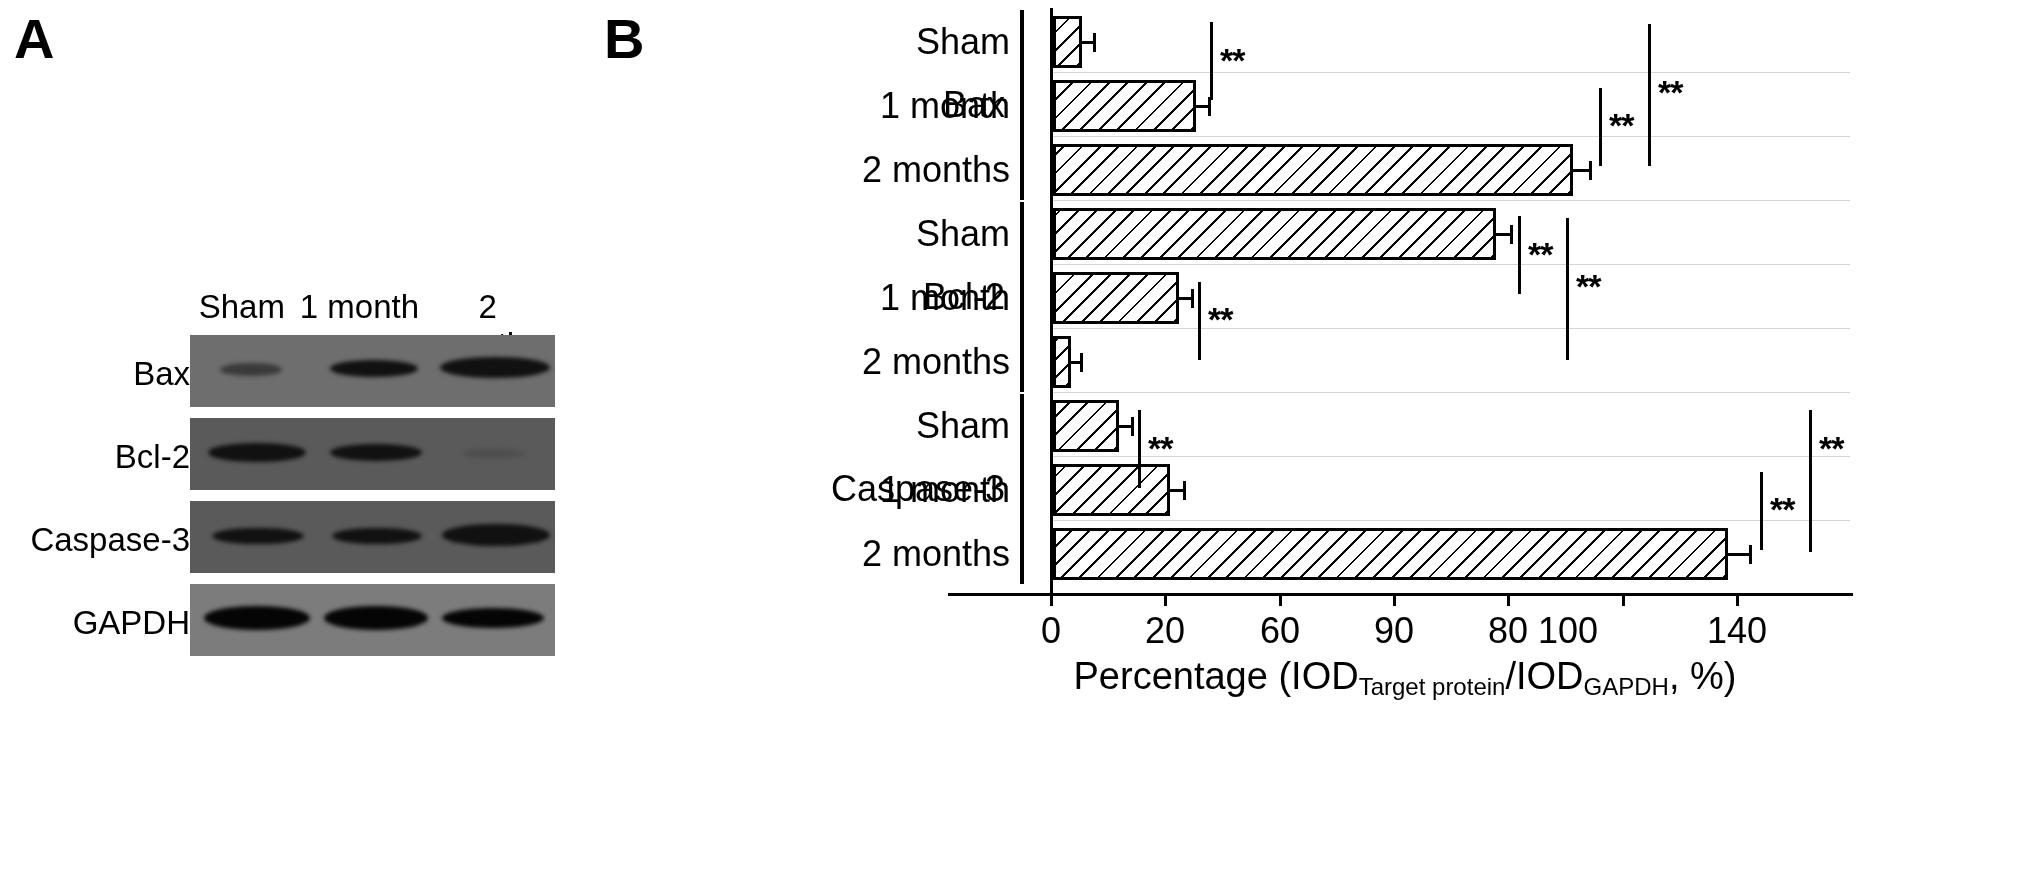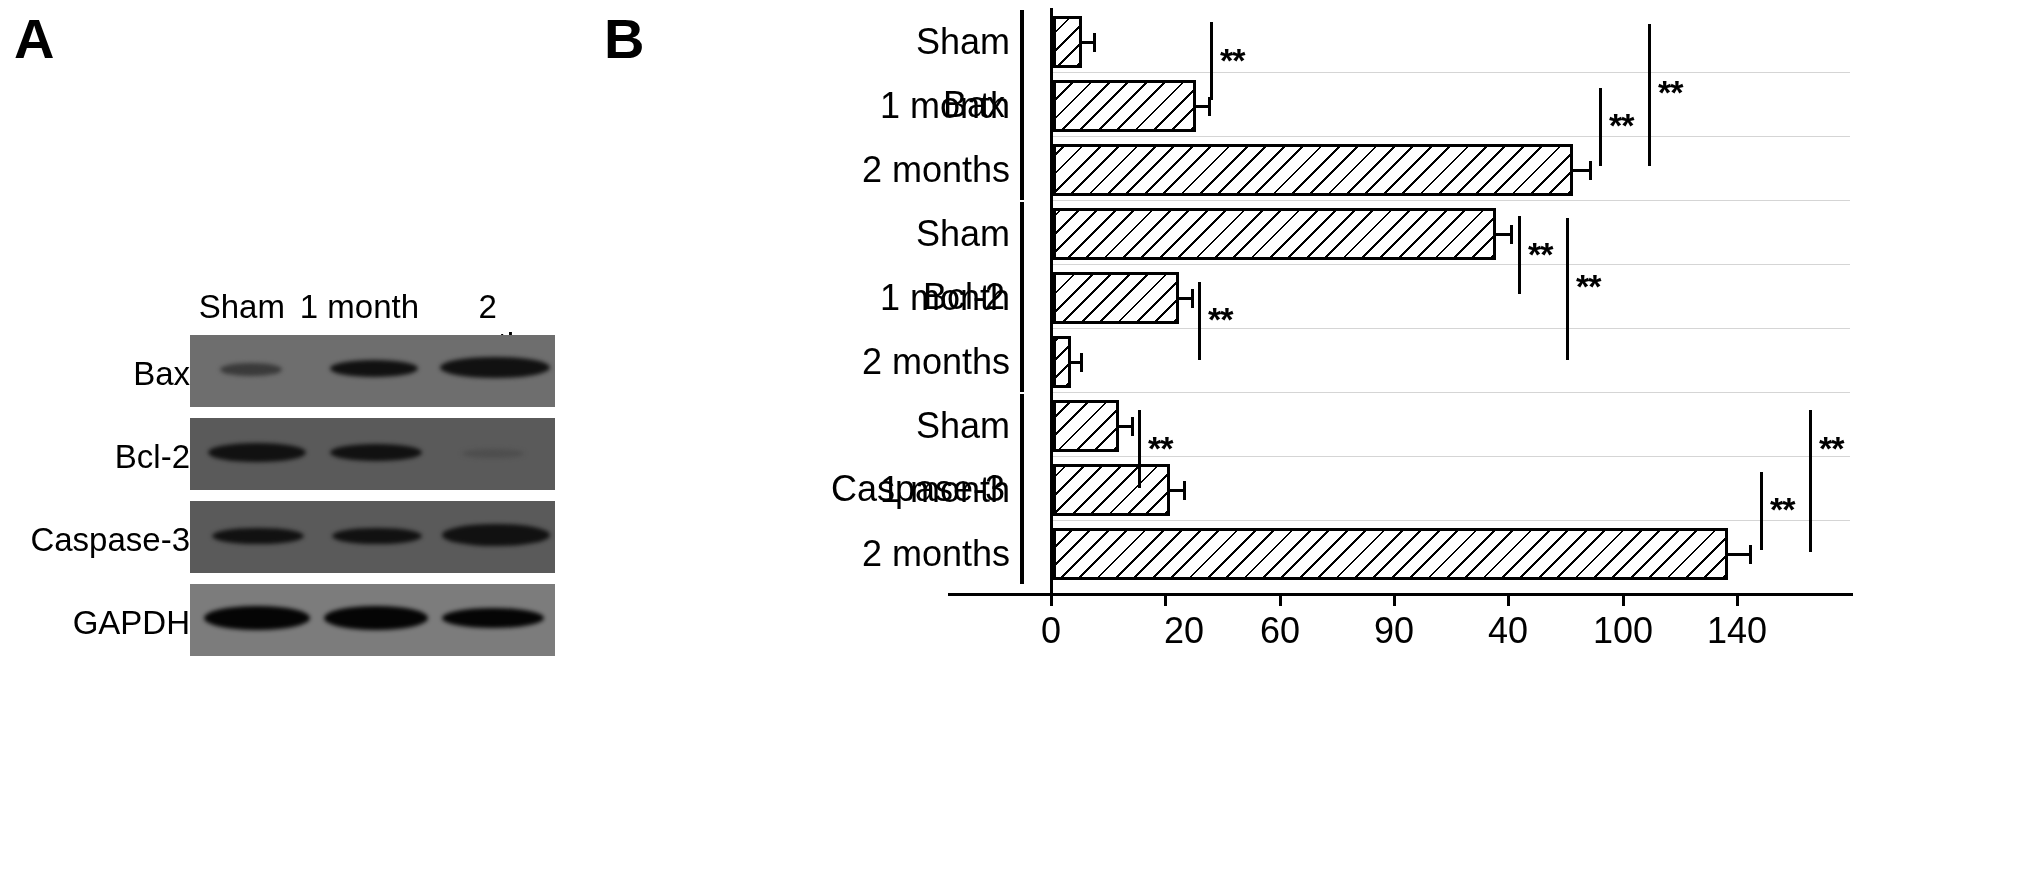--- a/index.html
+++ b/index.html
@@ -294,25 +294,25 @@
 
       <div class="tick" style="left:460px;"></div>
       <div class="tick" style="left:574px;"></div>
       <div class="tick" style="left:689px;"></div>
       <div class="tick" style="left:803px;"></div>
       <div class="tick" style="left:917px;"></div>
       <div class="tick" style="left:1032px;"></div>
       <div class="tick" style="left:1146px;"></div>
 
       <div class="tick-label" style="left:461px;">0</div>
-      <div class="tick-label" style="left:594px;">20</div>
+      <div class="tick-label" style="left:575px;">20</div>
       <div class="tick-label" style="left:690px;">60</div>
       <div class="tick-label" style="left:804px;">90</div>
-      <div class="tick-label" style="left:918px;">40</div>
-      <div class="tick-label" style="left:1033px;">100</div>
+      <div class="tick-label" style="left:918px;">80</div>
+      <div class="tick-label" style="left:978px;">100</div>
       <div class="tick-label" style="left:1147px;">140</div>
 
       <div class="group-bracket" style="left:430px; top:10px;  height:190px;"></div>
       <div class="group-bracket" style="left:430px; top:202px; height:190px;"></div>
       <div class="group-bracket" style="left:430px; top:394px; height:190px;"></div>
 
       <div class="group-label" style="left:190px; top:105px; width:225px;">Bax</div>
       <div class="group-label" style="left:190px; top:297px; width:225px;">Bcl-2</div>
       <div class="group-label" style="left:190px; top:489px; width:225px;">Caspase-3</div>
 
@@ -384,17 +384,20 @@
 
       <div class="sig-line" style="left:548px; top:410px; height:78px;"></div>
       <div class="sig-star" style="left:558px; top:449px;">**</div>
 
       <div class="sig-line" style="left:1170px; top:472px; height:78px;"></div>
       <div class="sig-star" style="left:1180px; top:510px;">**</div>
 
       <div class="sig-line" style="left:1219px; top:410px; height:142px;"></div>
       <div class="sig-star" style="left:1229px; top:449px;">**</div>
 
+      <div class="axis-title">
+        <span>Percentage (IOD</span><sub>Target protein</sub><span>/IOD</span><sub>GAPDH</sub><span>, %)</span>
+      </div>
 
     </div>
   </div>
 
 </div>
 
 </body></html>

